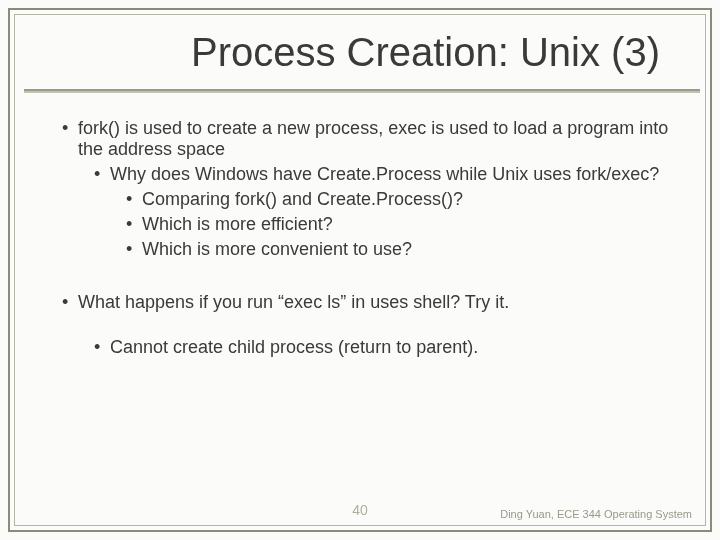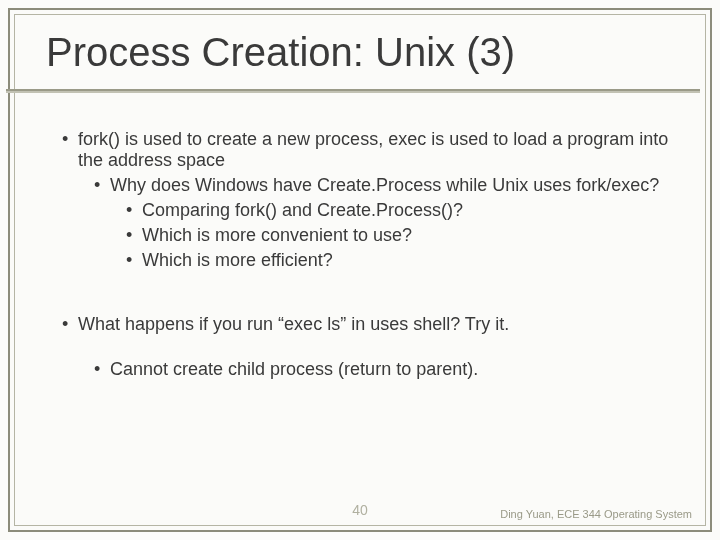--- a/index.html
+++ b/index.html
@@ -29,23 +29,23 @@
     position: absolute;
     top: 14px;
     left: 14px;
     right: 14px;
     bottom: 14px;
     border: 1px solid #b5b5a5;
   }
   .title-wrap {
     position: absolute;
     top: 20px;
-    left: 46px;
+    left: 64px;
     right: 60px;
-    text-align: left;
+    text-align: right;
   }
   .title {
     font-size: 40px;
     font-weight: 400;
     color: #3a3a3a;
     padding: 10px 0 14px 0;
   }
   .title-underline {
     height: 4px;
     background: linear-gradient(to bottom, #9a9a88 0%, #9a9a88 45%, #c2c2b4 55%, #c2c2b4 100%);
@@ -57,21 +57,20 @@
     left: 48px;
     right: 40px;
     color: #3a3a3a;
   }
   .l1 {
     font-size: 18px;
     line-height: 1.18;
     margin-bottom: 4px;
     padding-left: 30px;
     position: relative;
-    margin-top: 11px;
   }
   .l1::before {
     content: "•";
     position: absolute;
     left: 14px;
     top: 0;
   }
   .l2 {
     font-size: 18px;
     line-height: 1.18;
@@ -127,22 +126,22 @@
 
   <div class="title-wrap">
     <div class="title">Process Creation: Unix (3)</div>
     <div class="title-underline"></div>
   </div>
 
   <div class="content">
     <div class="l1">fork() is used to create a new process, exec is used to load a program into the address space</div>
     <div class="l2">Why does Windows have Create.Process while Unix uses fork/exec?</div>
     <div class="l3">Comparing fork() and Create.Process()?</div>
+    <div class="l3">Which is more efficient?</div>
     <div class="l3">Which is more convenient to use?</div>
-    <div class="l3">Which is more efficient?</div>
 
     <div class="gap"></div>
 
     <div class="gap"></div>
     <div class="l1">What happens if you run “exec ls” in uses shell? Try it.</div>
 
     <div class="gap"></div>
     <div class="gap-sm"></div>
     <div class="l2">Cannot create child process (return to parent).</div>
   </div>

